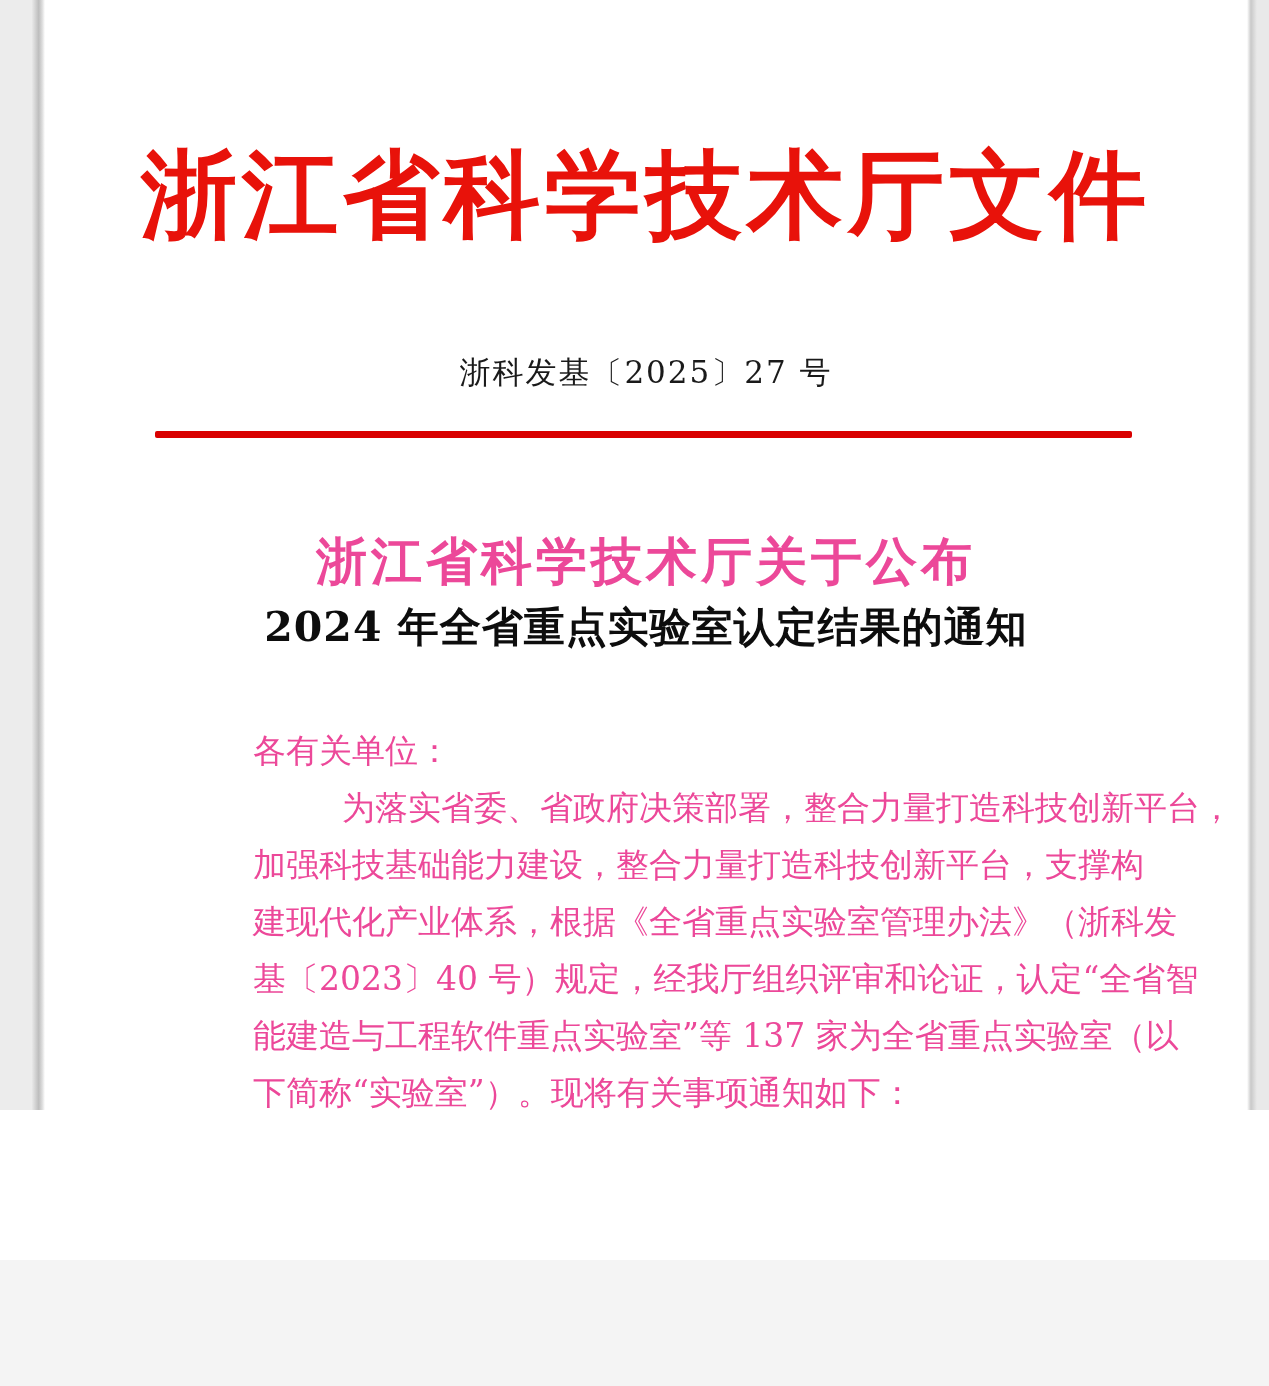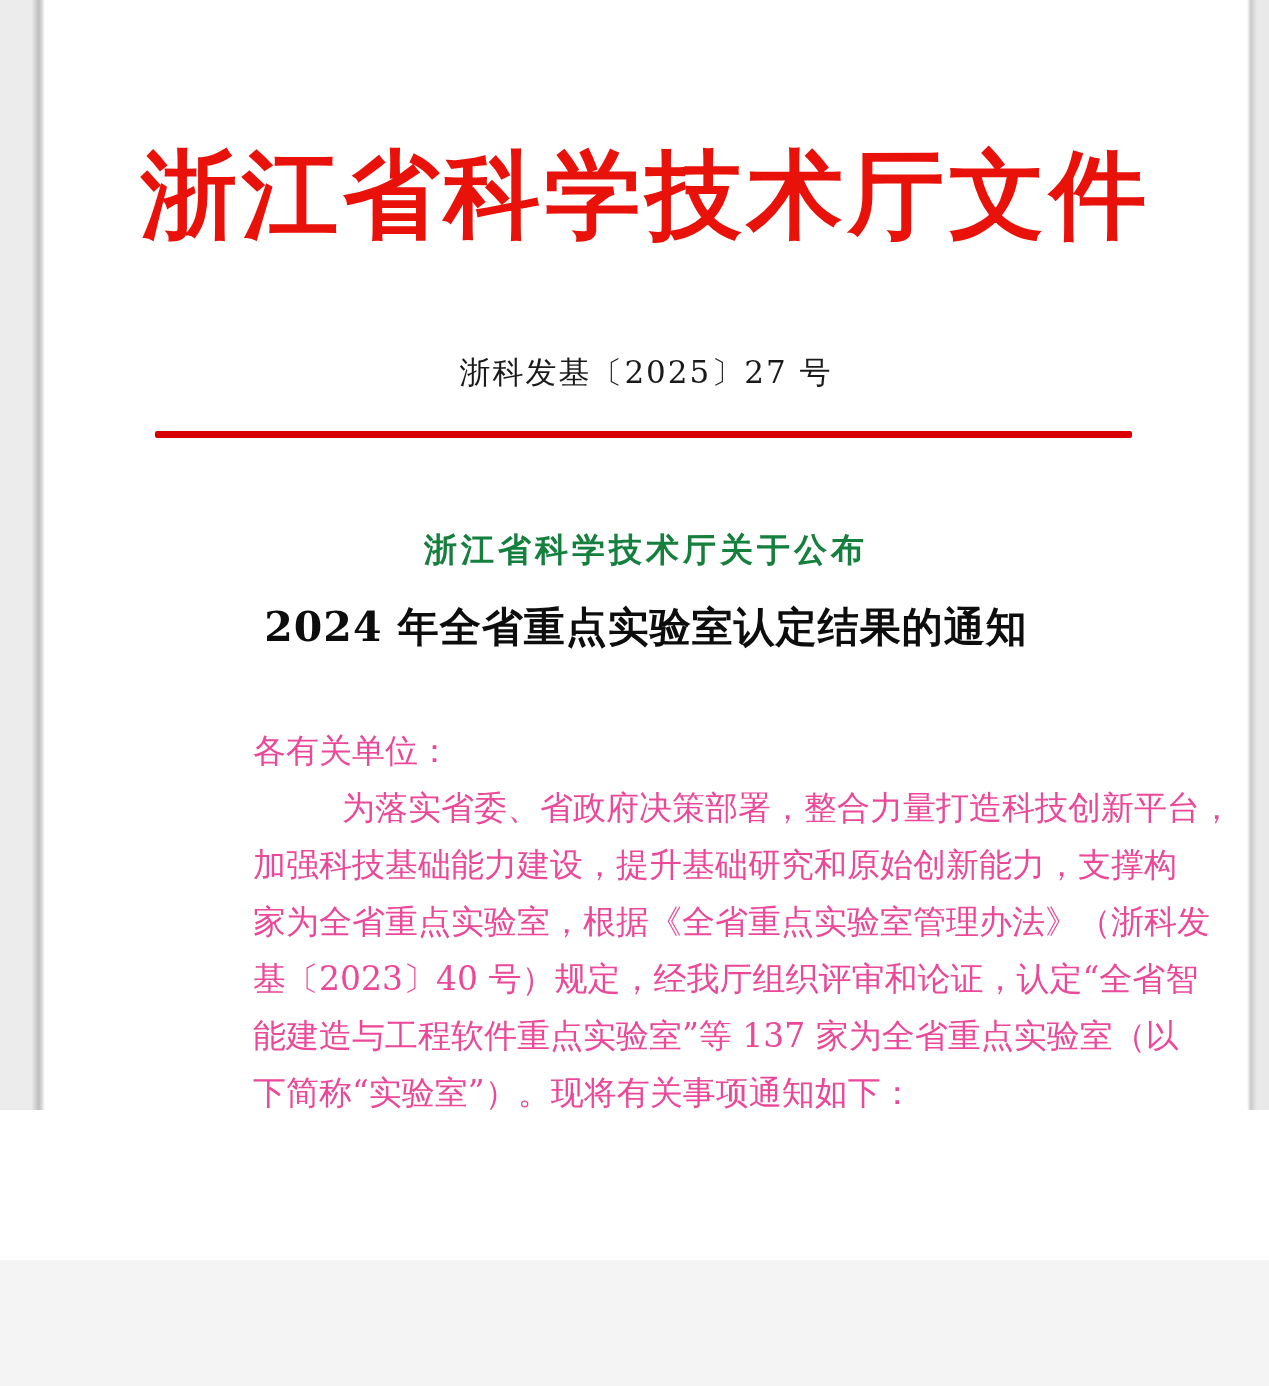--- a/index.html
+++ b/index.html
@@ -39,21 +39,21 @@
     font-size:31px;
     color:#1a1a1a;
     letter-spacing:2px;
   }
   .red-rule{
     position:absolute;left:155px;top:431px;width:977px;height:7px;
     background:#d90000;border-radius:2px;
   }
   .notice-title-1{
     top:528px;
-    font-size:33px;font-weight:bold;color:#15803d;
+    font-size:51px;font-weight:bold;color:#ec4899;
     letter-spacing:4px;white-space:nowrap;
   }
   .notice-title-2{
     top:600px;
     font-size:41px;font-weight:bold;color:#0d0d0d;
     letter-spacing:1px;white-space:nowrap;
   }
   .body-block{
     position:absolute;left:205px;top:722px;width:980px;
     font-size:33px;color:#ec4899;margin-left:48px;
@@ -85,22 +85,22 @@
   <div class="page-band doc-number">浙科发基〔2025〕27 号</div>
 
   <div class="red-rule"></div>
 
   <div class="page-band notice-title-1">浙江省科学技术厅关于公布</div>
   <div class="page-band notice-title-2">2024 年全省重点实验室认定结果的通知</div>
 
   <div class="body-block">
     <span class="line">各有关单位：</span>
     <span class="line indent">为落实省委、省政府决策部署，整合力量打造科技创新平台，</span>
-    <span class="line">加强科技基础能力建设，提升基础研究和原始创新能力，支撑构</span>
-    <span class="line">家为全省重点实验室，根据《全省重点实验室管理办法》（浙科发</span>
+    <span class="line">加强科技基础能力建设，整合力量打造科技创新平台，支撑构</span>
+    <span class="line">建现代化产业体系，根据《全省重点实验室管理办法》（浙科发</span>
     <span class="line">基〔2023〕40 号）规定，经我厅组织评审和论证，认定“全省智</span>
     <span class="line">能建造与工程软件重点实验室”等 137 家为全省重点实验室（以</span>
     <span class="line">下简称“实验室”）。现将有关事项通知如下：</span>
   </div>
 
   <div class="table-strip">
     
 
     
   </div>

